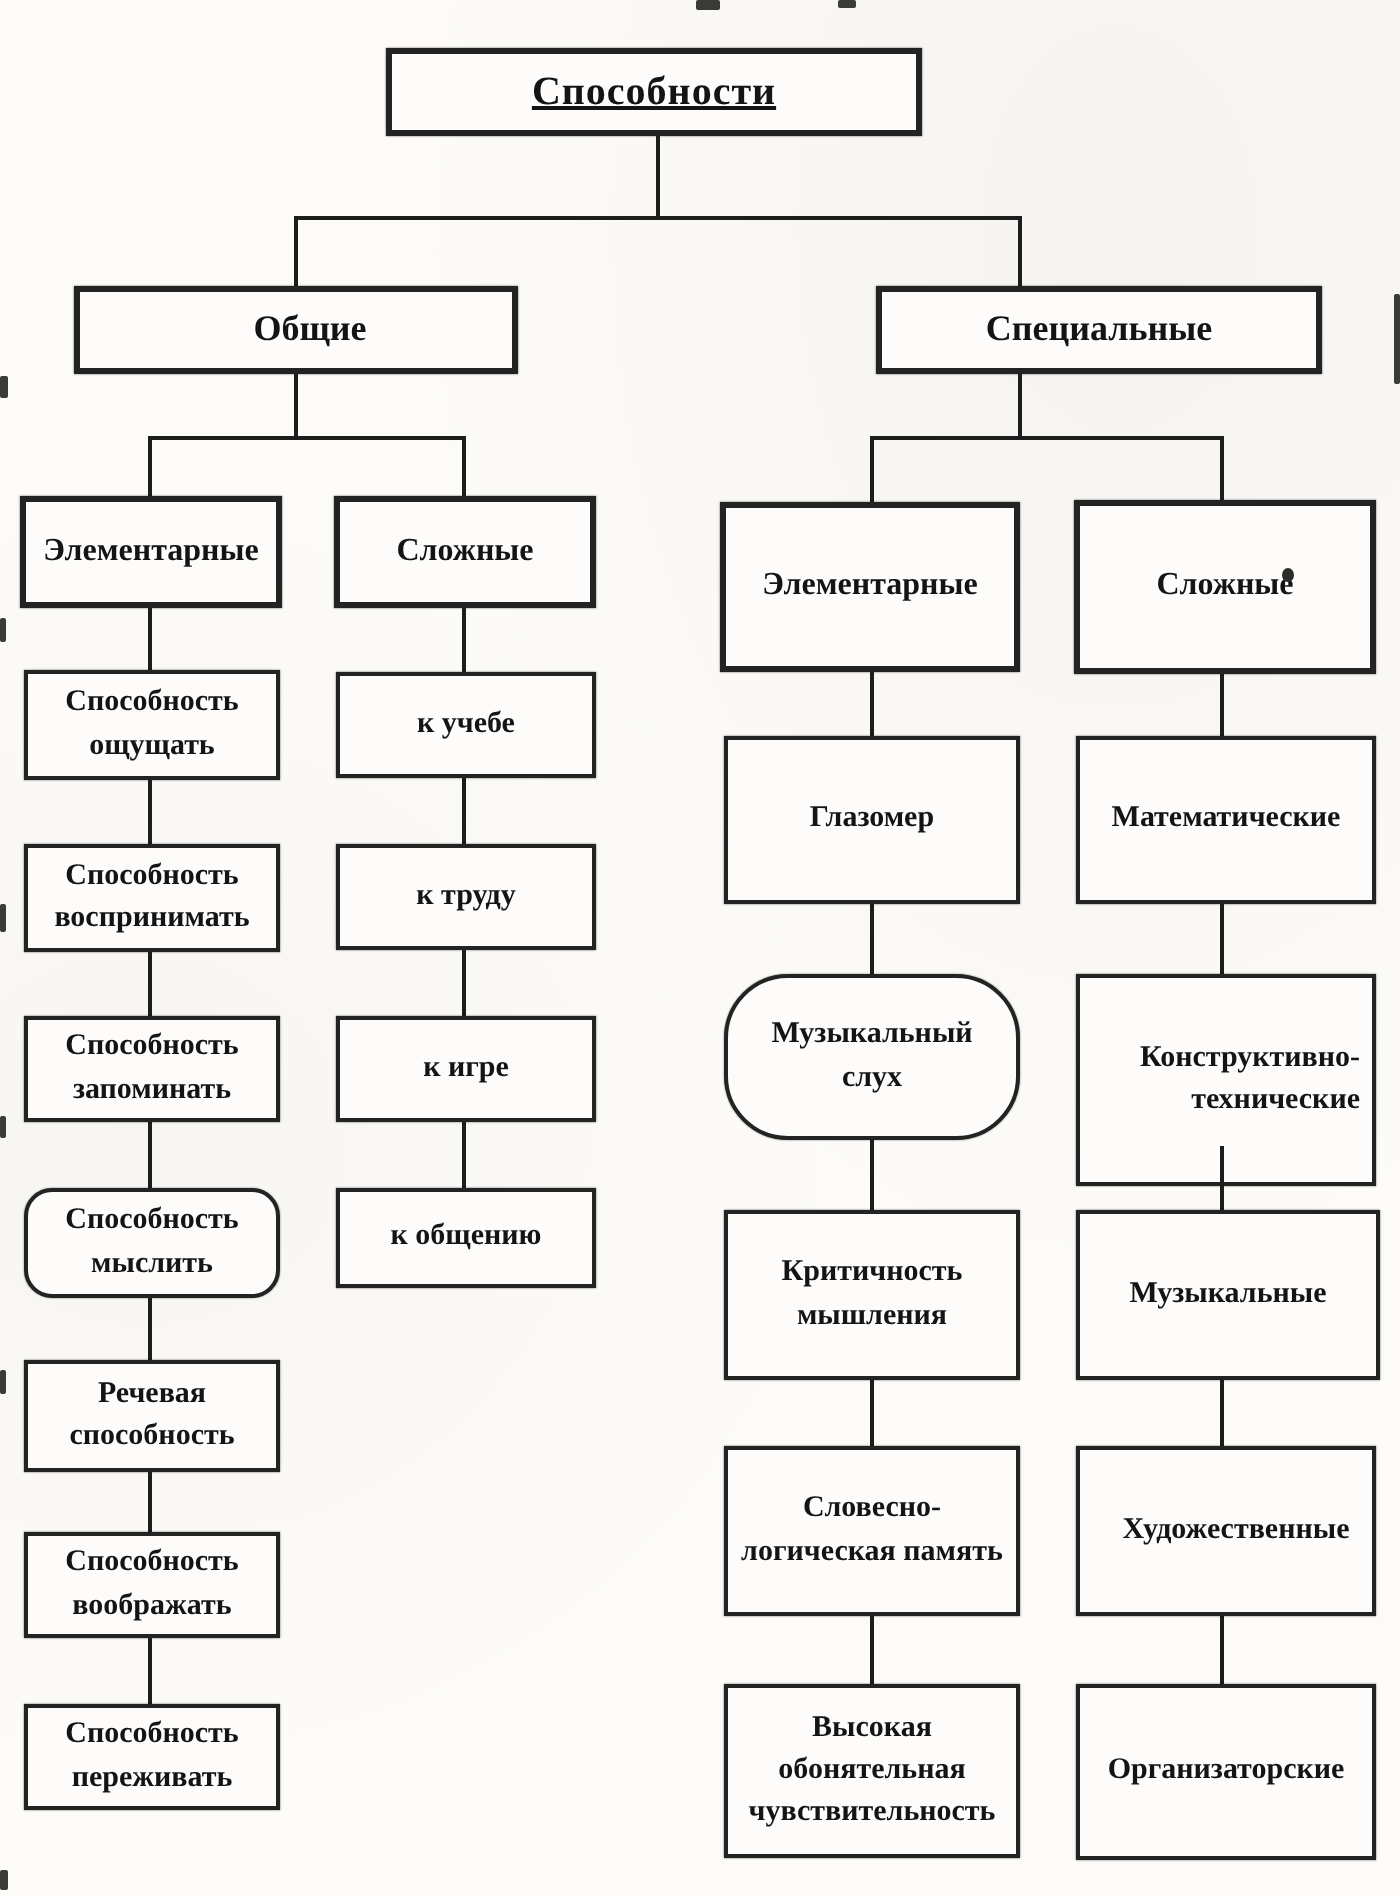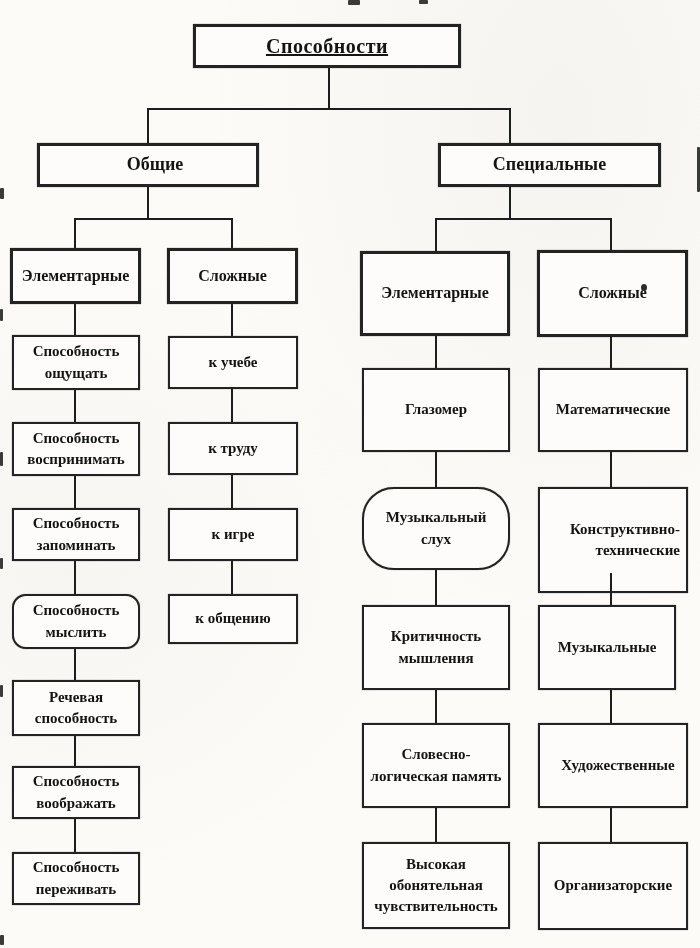--- a/index.html
+++ b/index.html
@@ -103,21 +103,21 @@
   <div class="vline" style="left:435px; top:690px; height:33px;"></div>
   <div class="node item" style="left:362px; top:723px; width:148px; height:85px;">Словесно-логическая память</div>
   <div class="vline" style="left:435px; top:808px; height:34px;"></div>
   <div class="node item" style="left:362px; top:842px; width:148px; height:87px;">Высокая обонятельная чувствительность</div>
 
   <div class="vline" style="left:610px; top:337px; height:31px;"></div>
   <div class="node item" style="left:538px; top:368px; width:150px; height:84px;">Математические</div>
   <div class="vline" style="left:610px; top:452px; height:35px;"></div>
   <div class="node item" style="left:538px; top:487px; width:150px; height:106px;text-align:right;">Конструктивно-технические</div>
   <div class="vline" style="left:610px; top:573px; height:32px;"></div>
-  <div class="node item" style="left:538px; top:605px; width:138px; height:85px;">Музыкальные</div>
+  <div class="node item" style="left:538px; top:605px; width:152px; height:85px;">Музыкальные</div>
   <div class="vline" style="left:610px; top:690px; height:33px;"></div>
   <div class="node item" style="left:538px; top:723px; width:150px; height:85px;padding-left:16px;">Художественные</div>
   <div class="vline" style="left:610px; top:808px; height:34px;"></div>
   <div class="node item" style="left:538px; top:842px; width:150px; height:88px;">Организаторские</div>
 
   <div class="artifact" style="left:348px; top:0; width:12px; height:5px;"></div>
   <div class="artifact" style="left:419px; top:0; width:9px; height:4px;"></div>
   <div class="artifact" style="left:0; top:188px; width:4px; height:11px;"></div>
   <div class="artifact" style="left:0; top:309px; width:3px; height:12px;"></div>
   <div class="artifact" style="left:0; top:452px; width:3px; height:14px;"></div>

